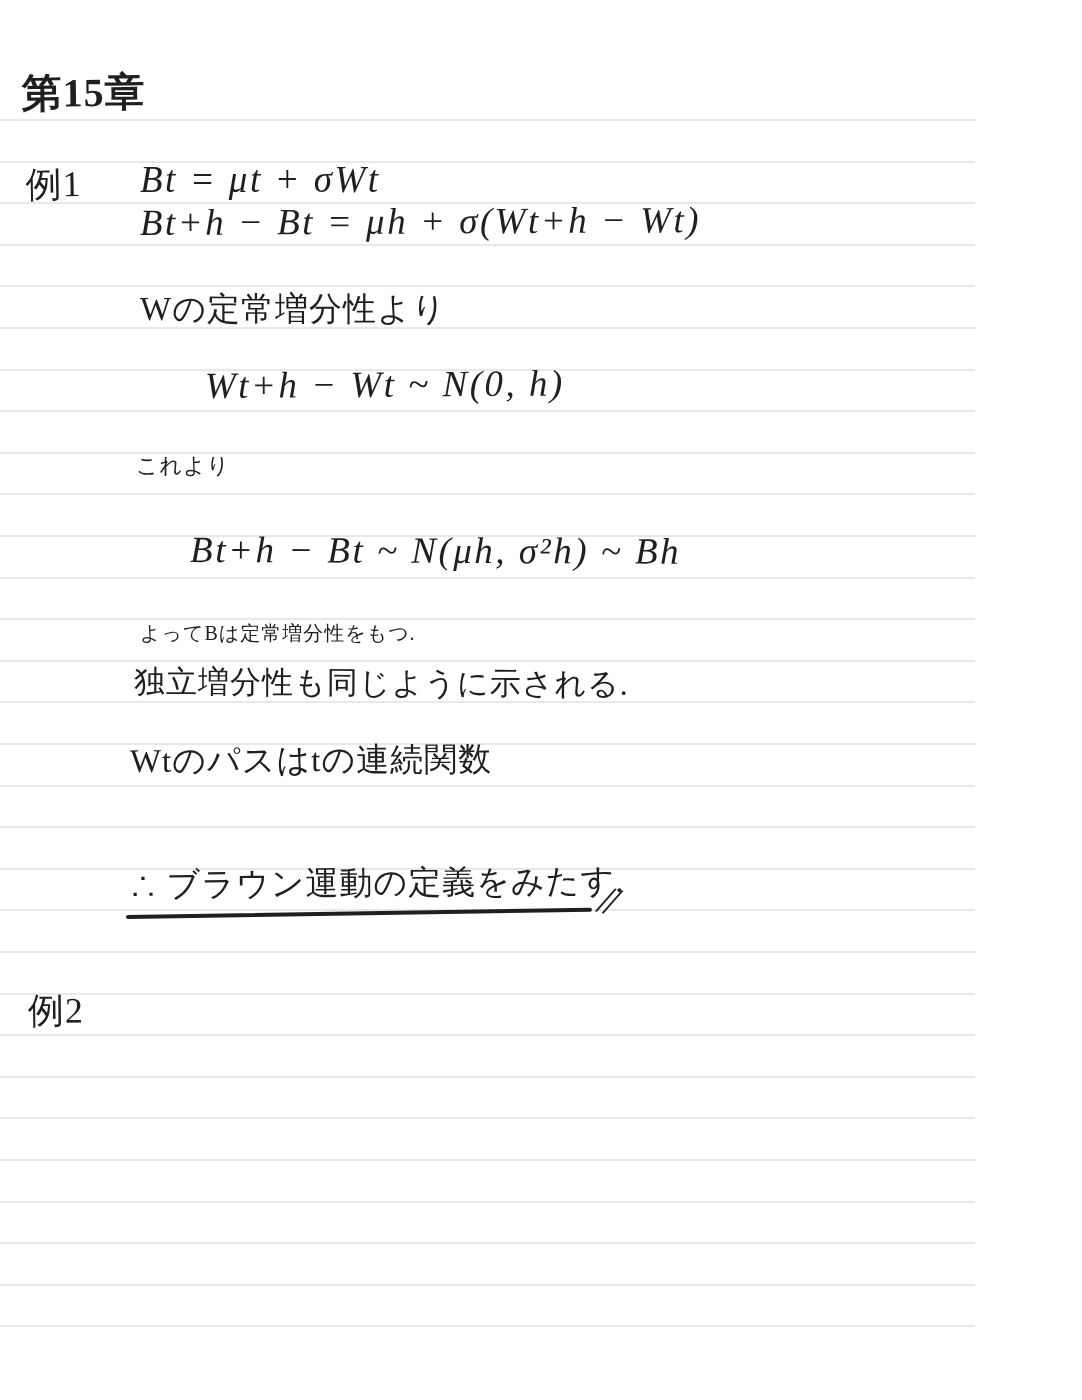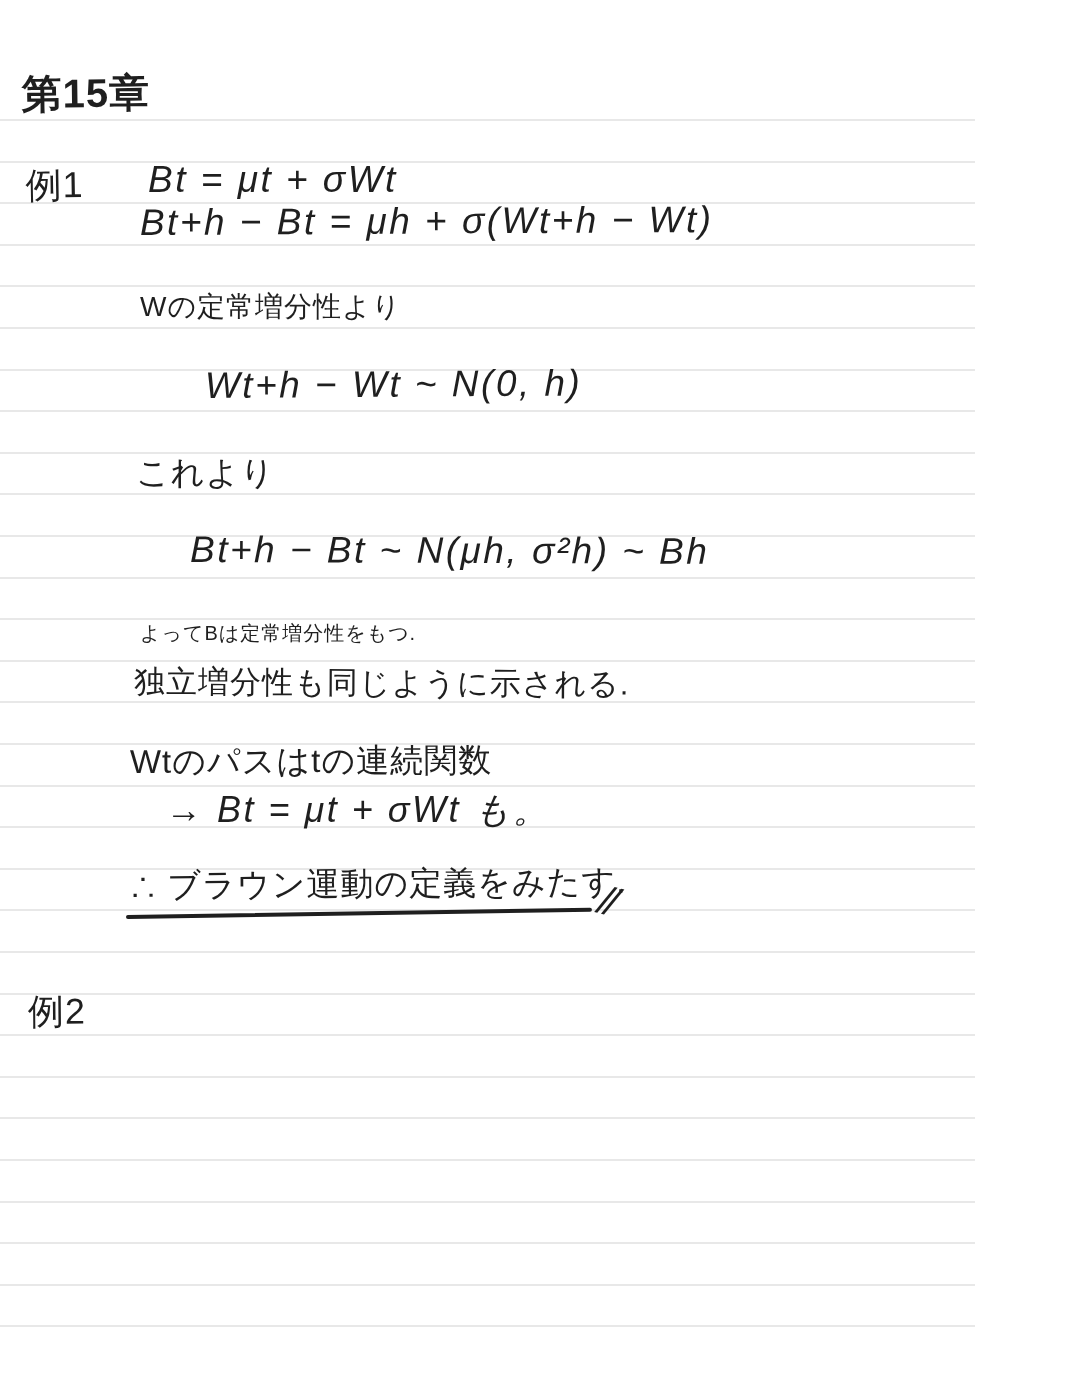--- a/index.html
+++ b/index.html
@@ -8,21 +8,21 @@
     --paper:#ffffff;
   }
   *{margin:0;padding:0;box-sizing:border-box;}
   body{background:#fff;}
   .screen{
     position:relative;
     width:975px;
     height:1400px;
     background:var(--paper);
     overflow:hidden;
-    font-family:Liberation Sans, sans-serif;
+    font-family:Liberation Serif, serif;
   }
   .rules{
     position:absolute;
     left:0; top:119px;
     width:1082px; height:1210px;
     background-image:repeating-linear-gradient(
       to bottom,
       var(--rule) 0px, var(--rule) 2px,
       transparent 2px, transparent 41.6px);
     pointer-events:none;
@@ -38,25 +38,25 @@
   .math{
     font-style:italic;
     letter-spacing:2.5px;
     font-weight:500;
   }
   .jp{
     font-weight:500;
   }
   .chapter{ left:22px; top:70px; font-size:40px; transform:rotate(-0.8deg); font-weight:600;}
   .ex1-label{ left:26px; top:164px; font-size:36px; transform:rotate(-1deg);}
-  .eq-def{ left:148px; top:158px; font-size:37px;}
+  .eq-def{ left:140px; top:158px; font-size:37px;}
   .eq-inc{ left:140px; top:201px; font-size:37px; transform:rotate(-0.3deg);}
-  .note-stat{ left:140px; top:290px; font-size:28px;}
+  .note-stat{ left:140px; top:290px; font-size:33px;}
   .eq-wdist{ left:205px; top:364px; font-size:37px; transform:rotate(-0.4deg);}
-  .note-from{ left:136px; top:453px; font-size:33px;}
+  .note-from{ left:136px; top:453px; font-size:22px;}
   .eq-bdist{ left:190px; top:528px; font-size:37px; transform:rotate(0.2deg);}
   .concl-stat{ left:140px; top:621px; font-size:20px;}
   .concl-ind{ left:134px; top:663px; font-size:31px; transform:rotate(0.3deg);}
   .path-w{ left:130px; top:742px; font-size:33px; transform:rotate(-0.3deg);}
   .path-b{ left:166px; top:788px; font-size:36px;}
   .concl-final{ left:130px; top:866px; font-size:33px; transform:rotate(-0.5deg);}
   .underline{
     position:absolute;
     left:126px; top:915px;
     width:466px; height:4px;
@@ -91,21 +91,20 @@
   <div class="hw jp note-from">これより</div>
 
   <div class="hw math eq-bdist">Bt+h − Bt ~ N(μh, σ²h) ~ Bh</div>
 
   <div class="hw jp concl-stat">よってBは定常増分性をもつ.</div>
 
   <div class="hw jp concl-ind">独立増分性も同じように示される.</div>
 
   <div class="hw jp path-w">Wtのパスはtの連続関数</div>
 
-  <div class="hw math path-b">→ Bt = μt + σWt も。</div>
 
   <div class="hw jp concl-final">∴ ブラウン運動の定義をみたす.</div>
 
   <div class="underline"></div>
 
   <div class="hw qed">//</div>
 
   <div class="hw jp ex2-label">例2</div>
 
 

